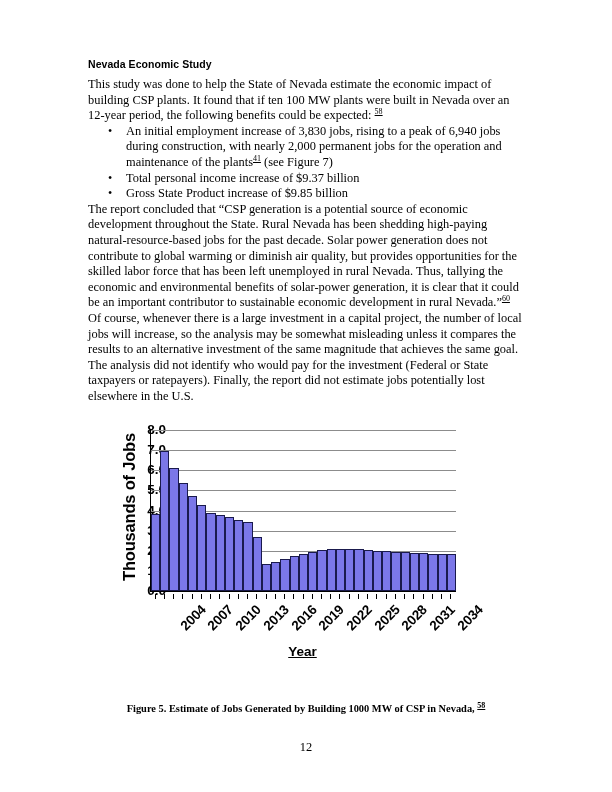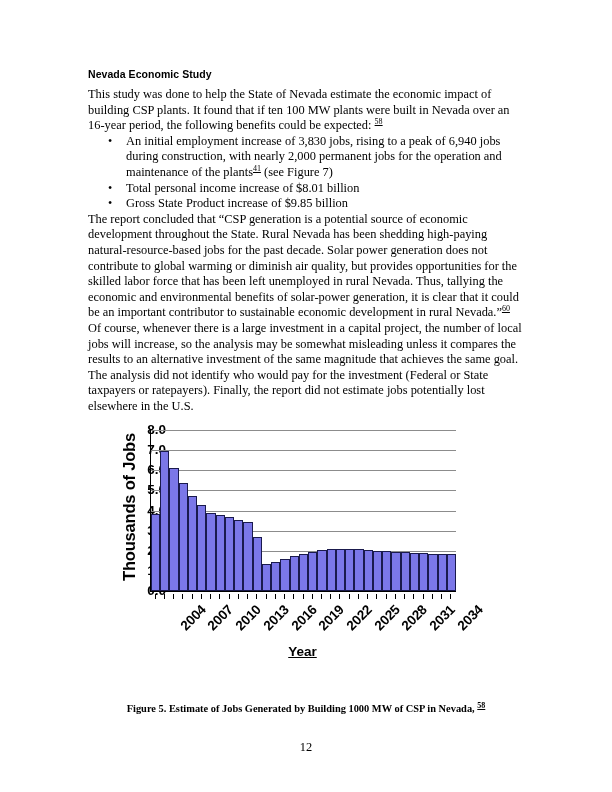--- a/index.html
+++ b/index.html
@@ -19,21 +19,21 @@
   .page {
     position: absolute;
     left: 0; top: 0;
     width: 612px;
     height: 792px;
   }
 
   .content {
     position: absolute;
     left: 88px;
-    top: 68px;
+    top: 58px;
     width: 436px;
   }
 
   h1.section-title {
     font-family: "Liberation Sans", sans-serif;
     font-size: 10.5px;
     font-weight: bold;
     margin: 0 0 7px 0;
     letter-spacing: 0.05px;
   }
@@ -234,25 +234,25 @@
 </style>
 </head>
 <body>
 
 <div class="page">
 
   <div class="content">
 
     <h1 class="section-title">Nevada Economic Study</h1>
 
-    <p class="body-text"><span>This study was done to help the State of Nevada estimate the economic impact of building CSP plants.  It found that if ten 100 MW plants were built in Nevada over an 16-year period, the following benefits could be expected: </span><sup>58</sup></p>
+    <p class="body-text"><span>This study was done to help the State of Nevada estimate the economic impact of building CSP plants.  It found that if ten 100 MW plants were built in Nevada over an 12-year period, the following benefits could be expected: </span><sup>58</sup></p>
 
     <ul class="bullets">
       <li><span>An initial employment increase of 3,830 jobs, rising to a peak of 6,940 jobs during construction, with nearly 2,000 permanent jobs for the operation and maintenance of the plants</span><sup>41</sup><span> (see Figure 7)</span></li>
-      <li><span>Total personal income increase of $8.01 billion</span></li>
+      <li><span>Total personal income increase of $9.37 billion</span></li>
       <li><span>Gross State Product increase of $9.85 billion</span></li>
     </ul>
 
     <p class="body-text para-block-2"><span>The report concluded that “CSP generation is a potential source of economic development throughout the State.  Rural Nevada has been shedding high-paying natural-resource-based jobs for the past decade.  Solar power generation does not contribute to global warming or diminish air quality, but provides opportunities for the skilled labor force that has been left unemployed in rural Nevada.  Thus, tallying the economic and environmental benefits of solar-power generation, it is clear that it could be an important contributor to sustainable economic development in rural Nevada.”</span><sup>60</sup><span>  Of course, whenever there is a large investment in a capital project, the number of local jobs will increase, so the analysis may be somewhat misleading unless it compares the results to an alternative investment of the same magnitude that achieves the same goal.  The analysis did not identify who would pay for the investment (Federal or State taxpayers or ratepayers).  Finally, the report did not estimate jobs potentially lost elsewhere in the U.S.</span></p>
 
   </div>
 
   <div class="figure">
     <div class="chart-area">
 

